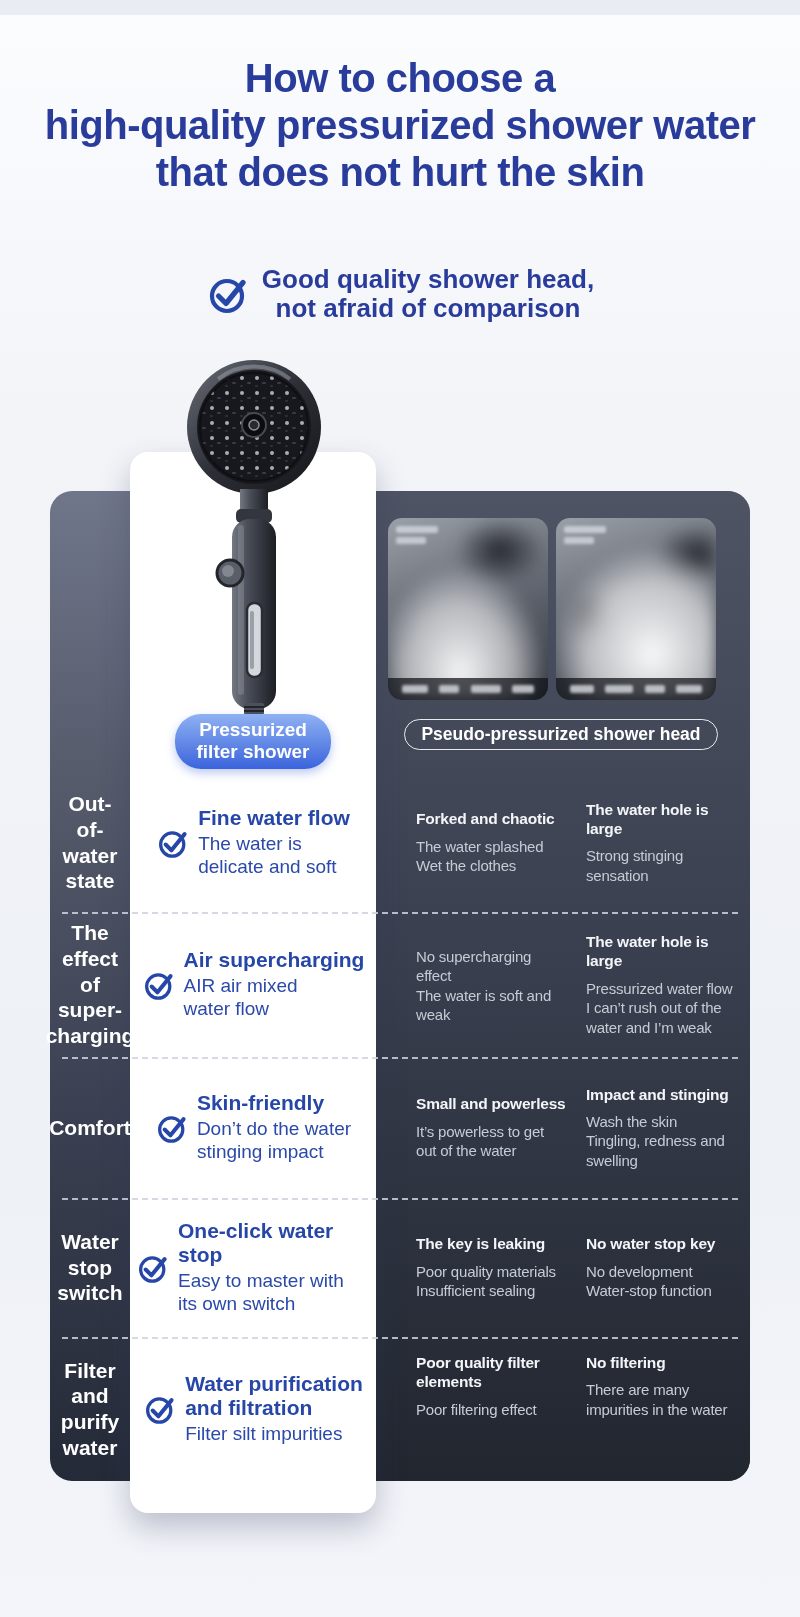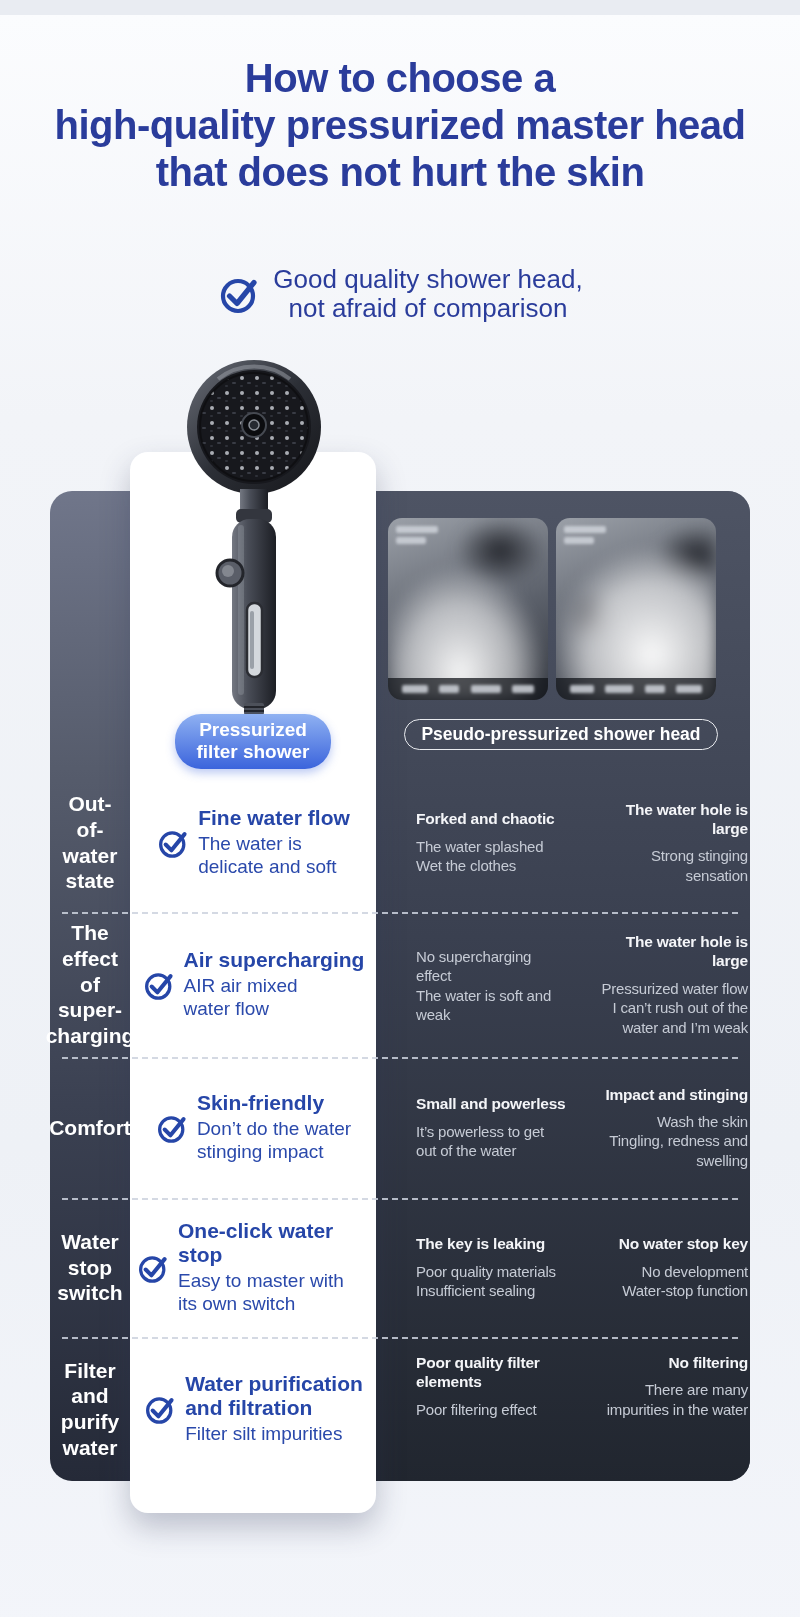--- a/index.html
+++ b/index.html
@@ -5,21 +5,21 @@
   html,body{margin:0;padding:0;}
   body{font-family:"Liberation Sans", sans-serif; background:#e9ecf2;}
   .page{position:relative;width:800px;height:1617px;margin:15px auto;overflow:hidden;
         background:linear-gradient(180deg,#fbfcfe 0%,#f2f4f8 25%,#eef1f6 70%,#f3f5fa 100%);}
   .pre{white-space:pre-line;}
 
   
   .title{position:absolute;left:0;top:40px;width:800px;text-align:center;
          color:#2a3c9b;font-weight:700;font-size:40px;line-height:1.18;letter-spacing:-0.5px;}
   .subtitle{position:absolute;left:0;top:250px;width:800px;display:flex;align-items:center;justify-content:center;gap:12px;}
-  .subtitle .txt{color:#2a3c9b;font-weight:400;font-size:26px;line-height:1.12;text-align:center;}
+  .subtitle .txt{color:#2a3c9b;font-weight:700;font-size:26px;line-height:1.12;text-align:center;}
 
   
   .panel{position:absolute;left:50px;top:476px;width:700px;height:990px;border-radius:22px;
          background:linear-gradient(180deg,#70768a 0%,#565c6c 28%,#3b4152 62%,#252a38 100%);}
   .panel-right{position:absolute;left:372px;top:476px;width:378px;height:990px;
          border-radius:0 22px 22px 0;
          background:linear-gradient(180deg,#4e5464 0%,#3a4050 45%,#21262f 100%);}
 
   
   .card{position:absolute;left:130px;top:437px;width:246px;height:1061px;background:#ffffff;
@@ -55,35 +55,35 @@
   .sep{position:absolute;left:62px;width:676px;border-top:2px dashed rgba(205,210,222,.85);}
   .row{position:absolute;left:0;width:800px;}
   .row-label{position:absolute;left:50px;width:80px;height:100%;display:flex;align-items:center;justify-content:center;
         color:#fff;font-weight:700;font-size:21px;line-height:1.22;text-align:center;}
   .good-cell{position:absolute;left:136px;width:234px;height:100%;display:flex;align-items:center;justify-content:center;gap:8px;}
   .good-cell svg{flex:0 0 auto;}
   .g-title{color:#2646a8;font-weight:700;font-size:21px;line-height:1.15;}
   .g-desc{color:#2a49ab;font-weight:500;font-size:19px;line-height:1.2;margin-top:3px;}
   .bad-cell{position:absolute;height:100%;display:flex;flex-direction:column;justify-content:center;}
   .bad-a{left:416px;width:172px;}
-  .bad-b{left:586px;width:162px;text-align:right;}
+  .bad-b{left:586px;width:162px;}
   .b-title{color:#f4f5f8;font-weight:700;font-size:15.5px;line-height:1.25;letter-spacing:-0.2px;}
   .b-desc{color:#c6cbd5;font-weight:400;font-size:15px;line-height:1.3;margin-top:8px;letter-spacing:-0.2px;}
 
   
   .product{position:absolute;left:178px;top:344px;width:152px;height:358px;}
 </style>
 </head>
 <body>
 
 <div class="page">
 
   <div class="title">
     <div>How to choose a</div>
-    <div>high-quality pressurized master head</div>
+    <div>high-quality pressurized shower water</div>
     <div>that does not hurt the skin</div>
   </div>
 
   <div class="subtitle">
     <svg width="44" height="44" viewBox="0 0 44 44">
       <circle cx="21" cy="24" r="15" fill="none" stroke="#2646a8" stroke-width="4.2"></circle>
       <path d="M12.5 24 L20 31.5 L37 10.5" fill="none" stroke="#2646a8" stroke-width="5.2" stroke-linecap="round" stroke-linejoin="round"></path>
     </svg>
     <div class="txt">
       <div>Good quality shower head,</div>

